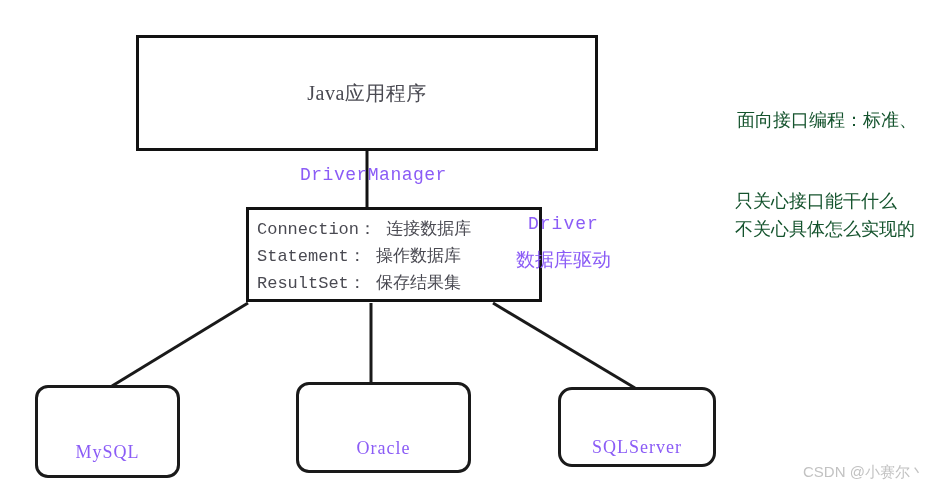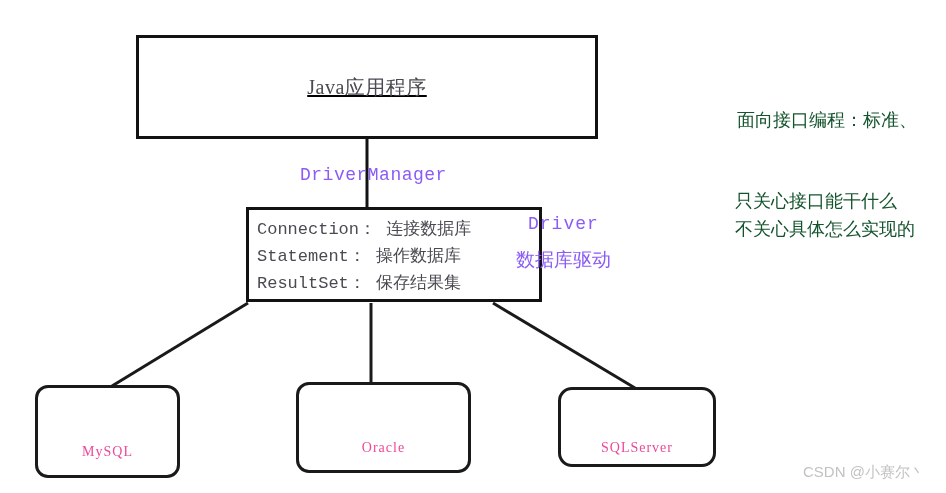--- a/index.html
+++ b/index.html
@@ -32,23 +32,22 @@
     background: #ffffff;
     display: flex;
     align-items: center;
     justify-content: center;
   }
   
   #app-box {
     left: 136px;
     top: 35px;
     width: 462px;
-    height: 104px;
+    height: 116px;
     border: 3px solid #121212;
-    text-decoration: underline;
   }
   #app-box .label {
     font-family: "Liberation Serif", "DejaVu Serif", serif;
     font-size: 20px;
     color: #4a4a52;
     letter-spacing: 0.5px;
   }
   
   #api-box {
     left: 246px;
@@ -66,22 +65,22 @@
     color: #4a4a52;
     white-space: nowrap;
   }
   
   .db-box {
     border: 3px solid #1a1a1a;
     border-radius: 13px;
   }
   .db-box .label {
     font-family: "Liberation Serif", "DejaVu Serif", serif;
-    font-size: 14px;
-    color: #ec4899;
+    font-size: 18px;
+    color: #8b5cf6;
     letter-spacing: 1px;
     margin-top: 41px;
   }
   #db-mysql  { left: 35px;  top: 385px; width: 145px; height: 93px; }
   #db-oracle { left: 296px; top: 382px; width: 175px; height: 91px; }
   #db-sqlserver { left: 558px; top: 387px; width: 158px; height: 80px; border-radius: 14px; }
 
   
   .free-label {
     position: absolute;

